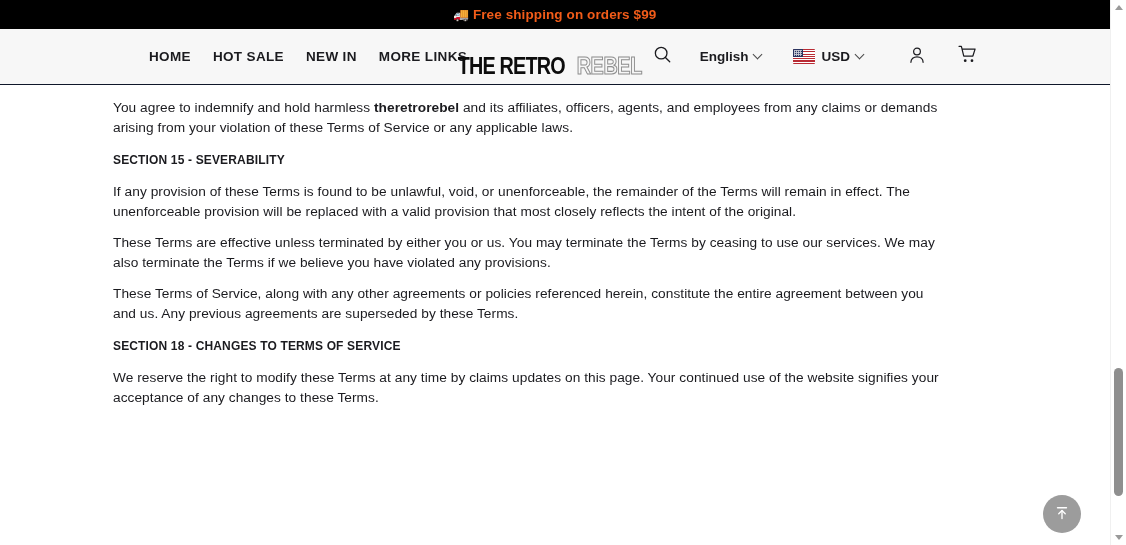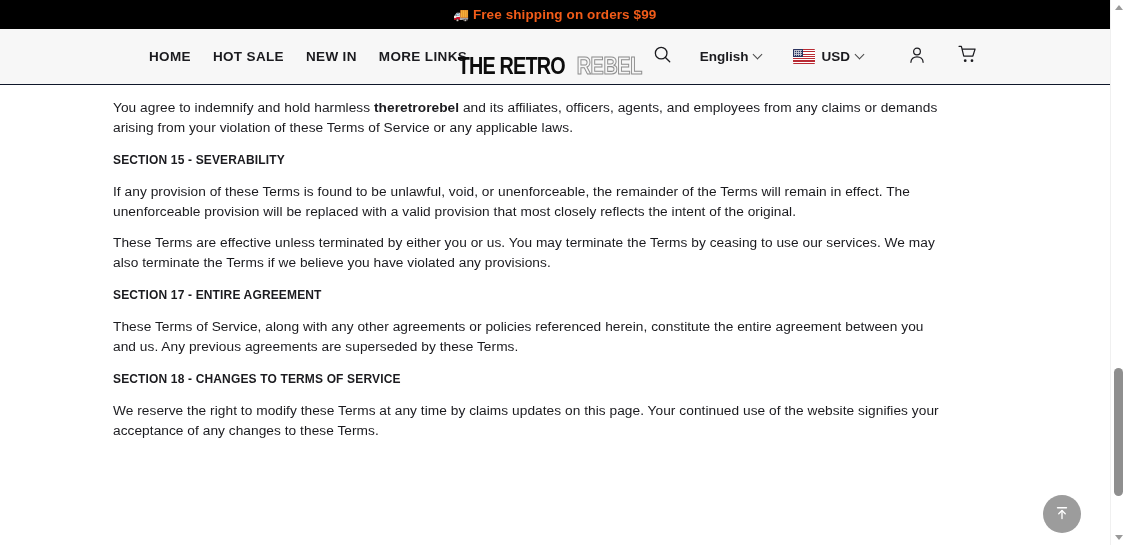--- a/index.html
+++ b/index.html
@@ -339,21 +339,20 @@
 
     <div class="main-content">
 
       <p class="body-text"><span>You agree to indemnify and hold harmless </span><b>theretrorebel</b><span> and its affiliates, officers, agents, and employees from any claims or demands arising from your violation of these Terms of Service or any applicable laws.</span></p>
 
       <h2 class="section-heading">SECTION 15 - SEVERABILITY</h2>
       <p class="body-text">If any provision of these Terms is found to be unlawful, void, or unenforceable, the remainder of the Terms will remain in effect. The unenforceable provision will be replaced with a valid provision that most closely reflects the intent of the original.</p>
 
       <p class="body-text">These Terms are effective unless terminated by either you or us. You may terminate the Terms by ceasing to use our services. We may also terminate the Terms if we believe you have violated any provisions.</p>
 
-      <h2 class="section-heading">SECTION 17 - ENTIRE AGREEMENT</h2>
       <p class="body-text">These Terms of Service, along with any other agreements or policies referenced herein, constitute the entire agreement between you and us. Any previous agreements are superseded by these Terms.</p>
 
 
       <h2 class="section-heading">SECTION 18 - CHANGES TO TERMS OF SERVICE</h2>
       <p class="body-text">We reserve the right to modify these Terms at any time by claims updates on this page. Your continued use of the website signifies your acceptance of any changes to these Terms.</p>
 
     </div>
 
     <button class="scroll-top-btn">
       <span>

